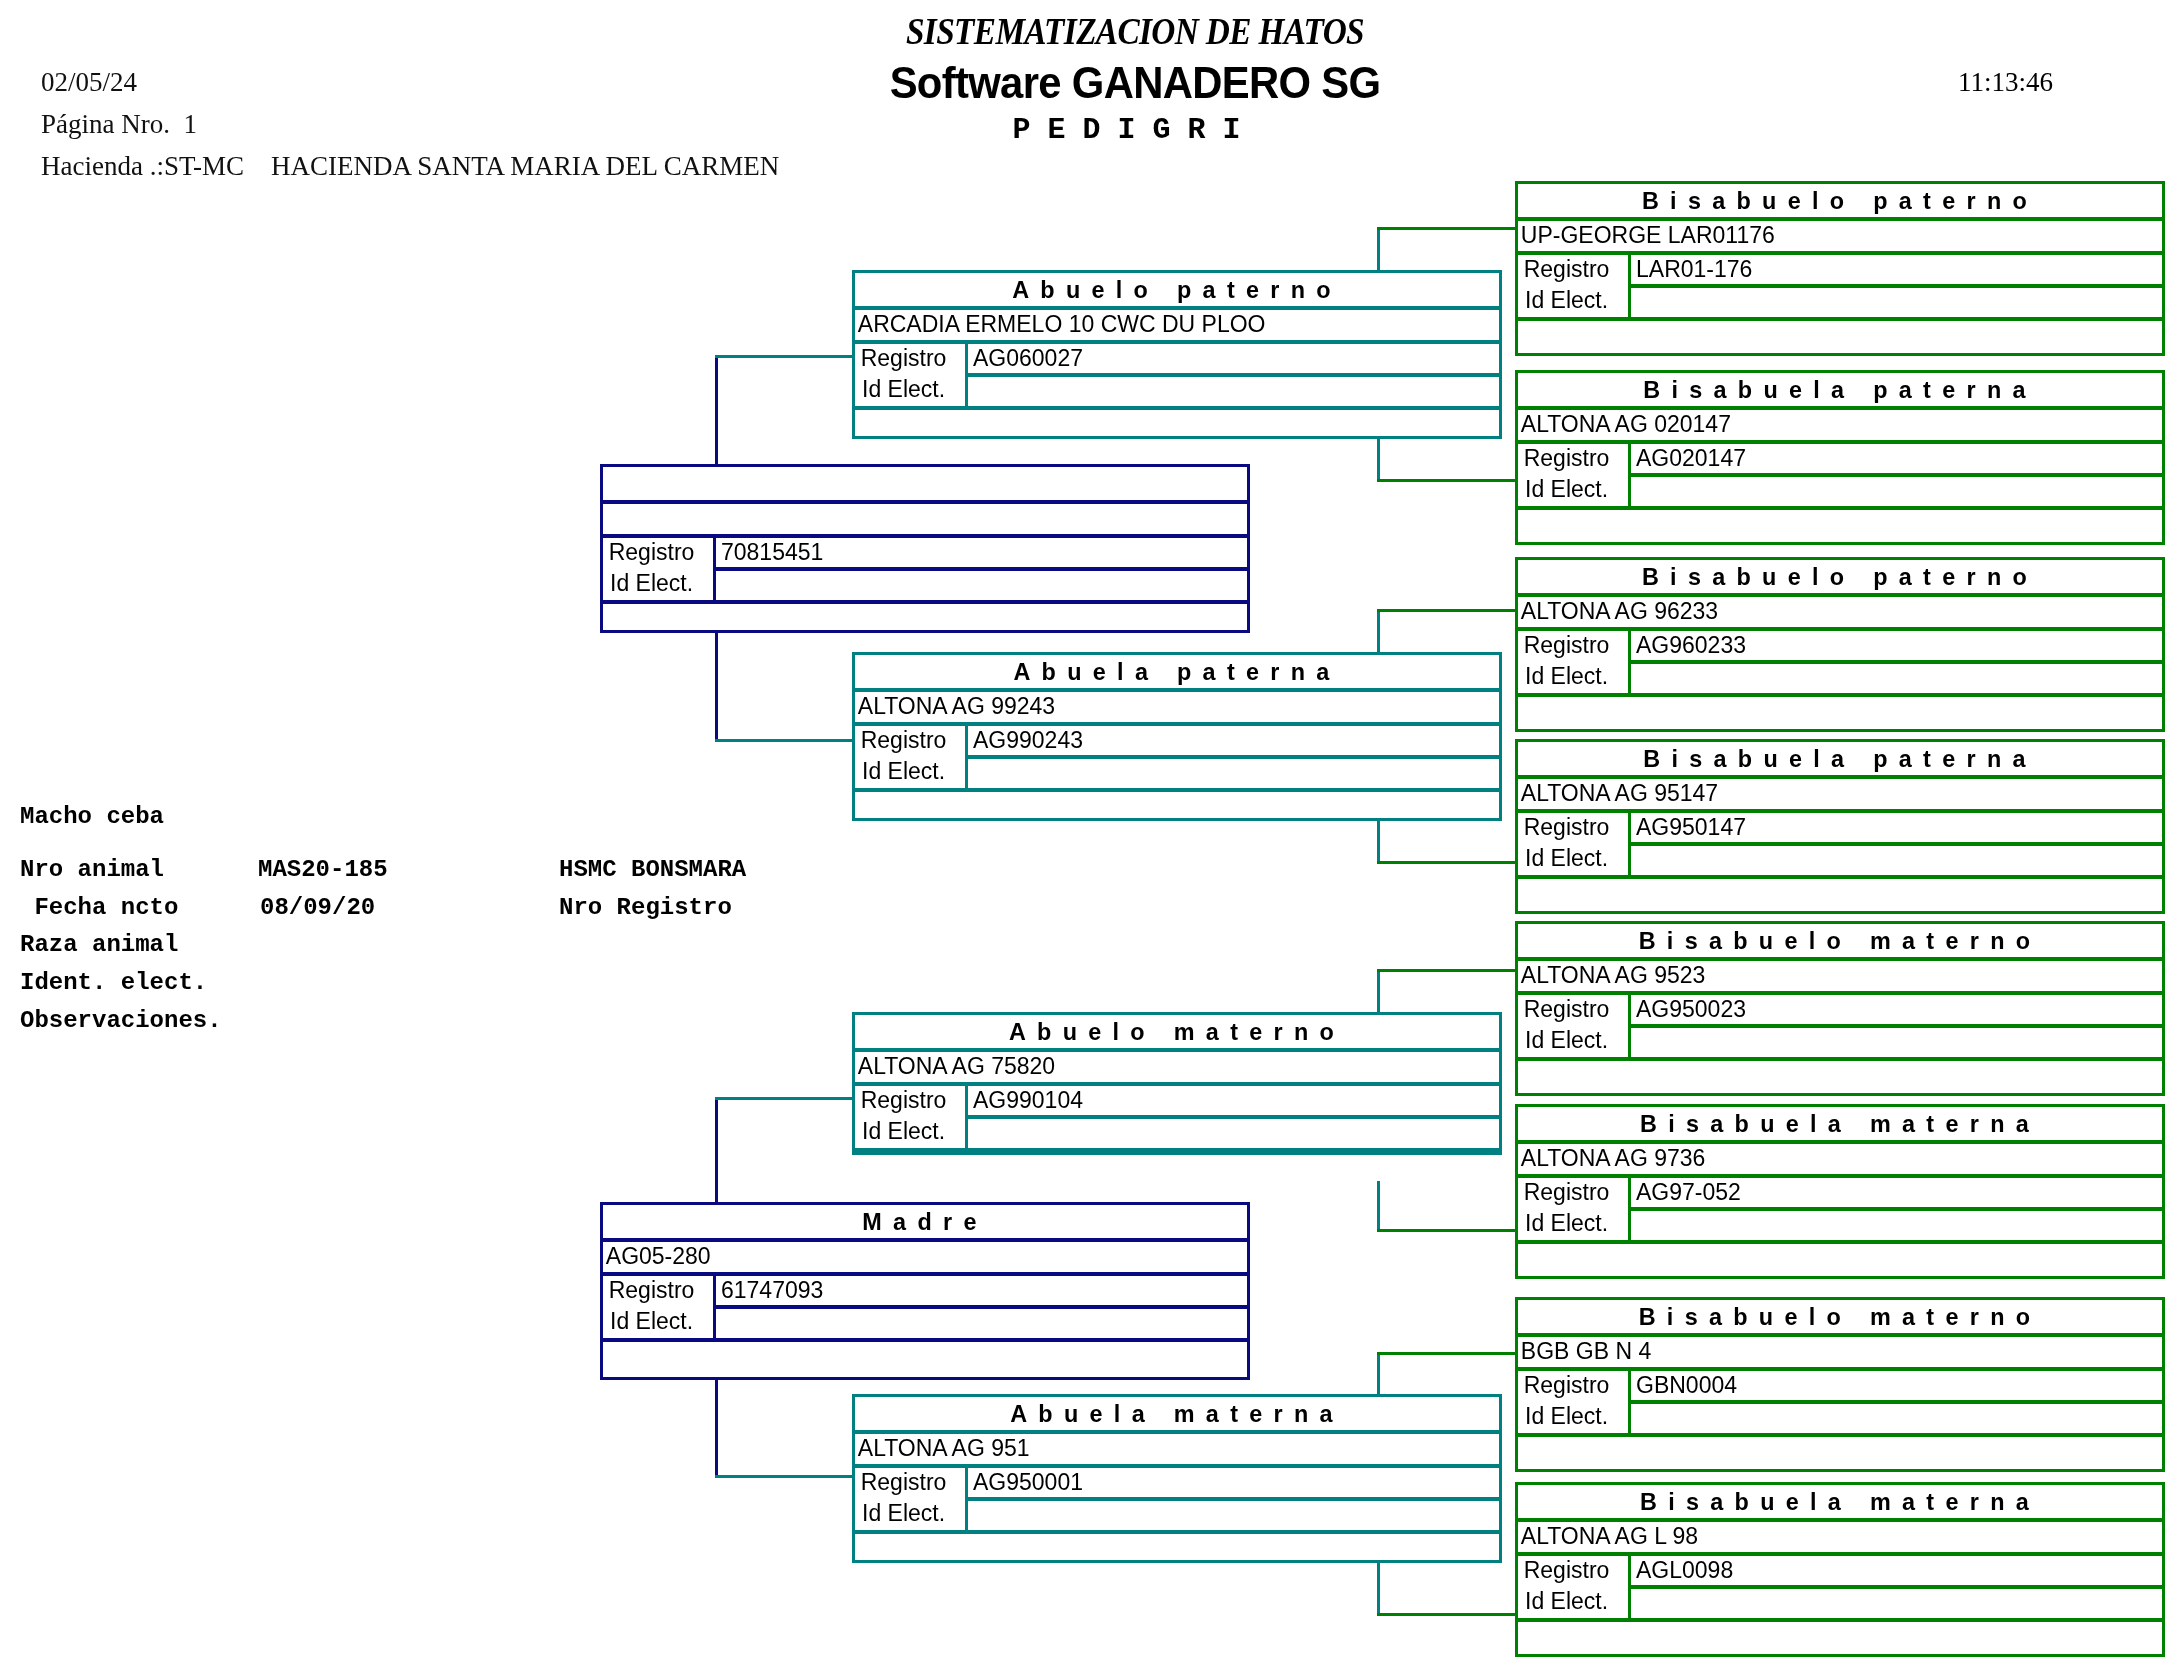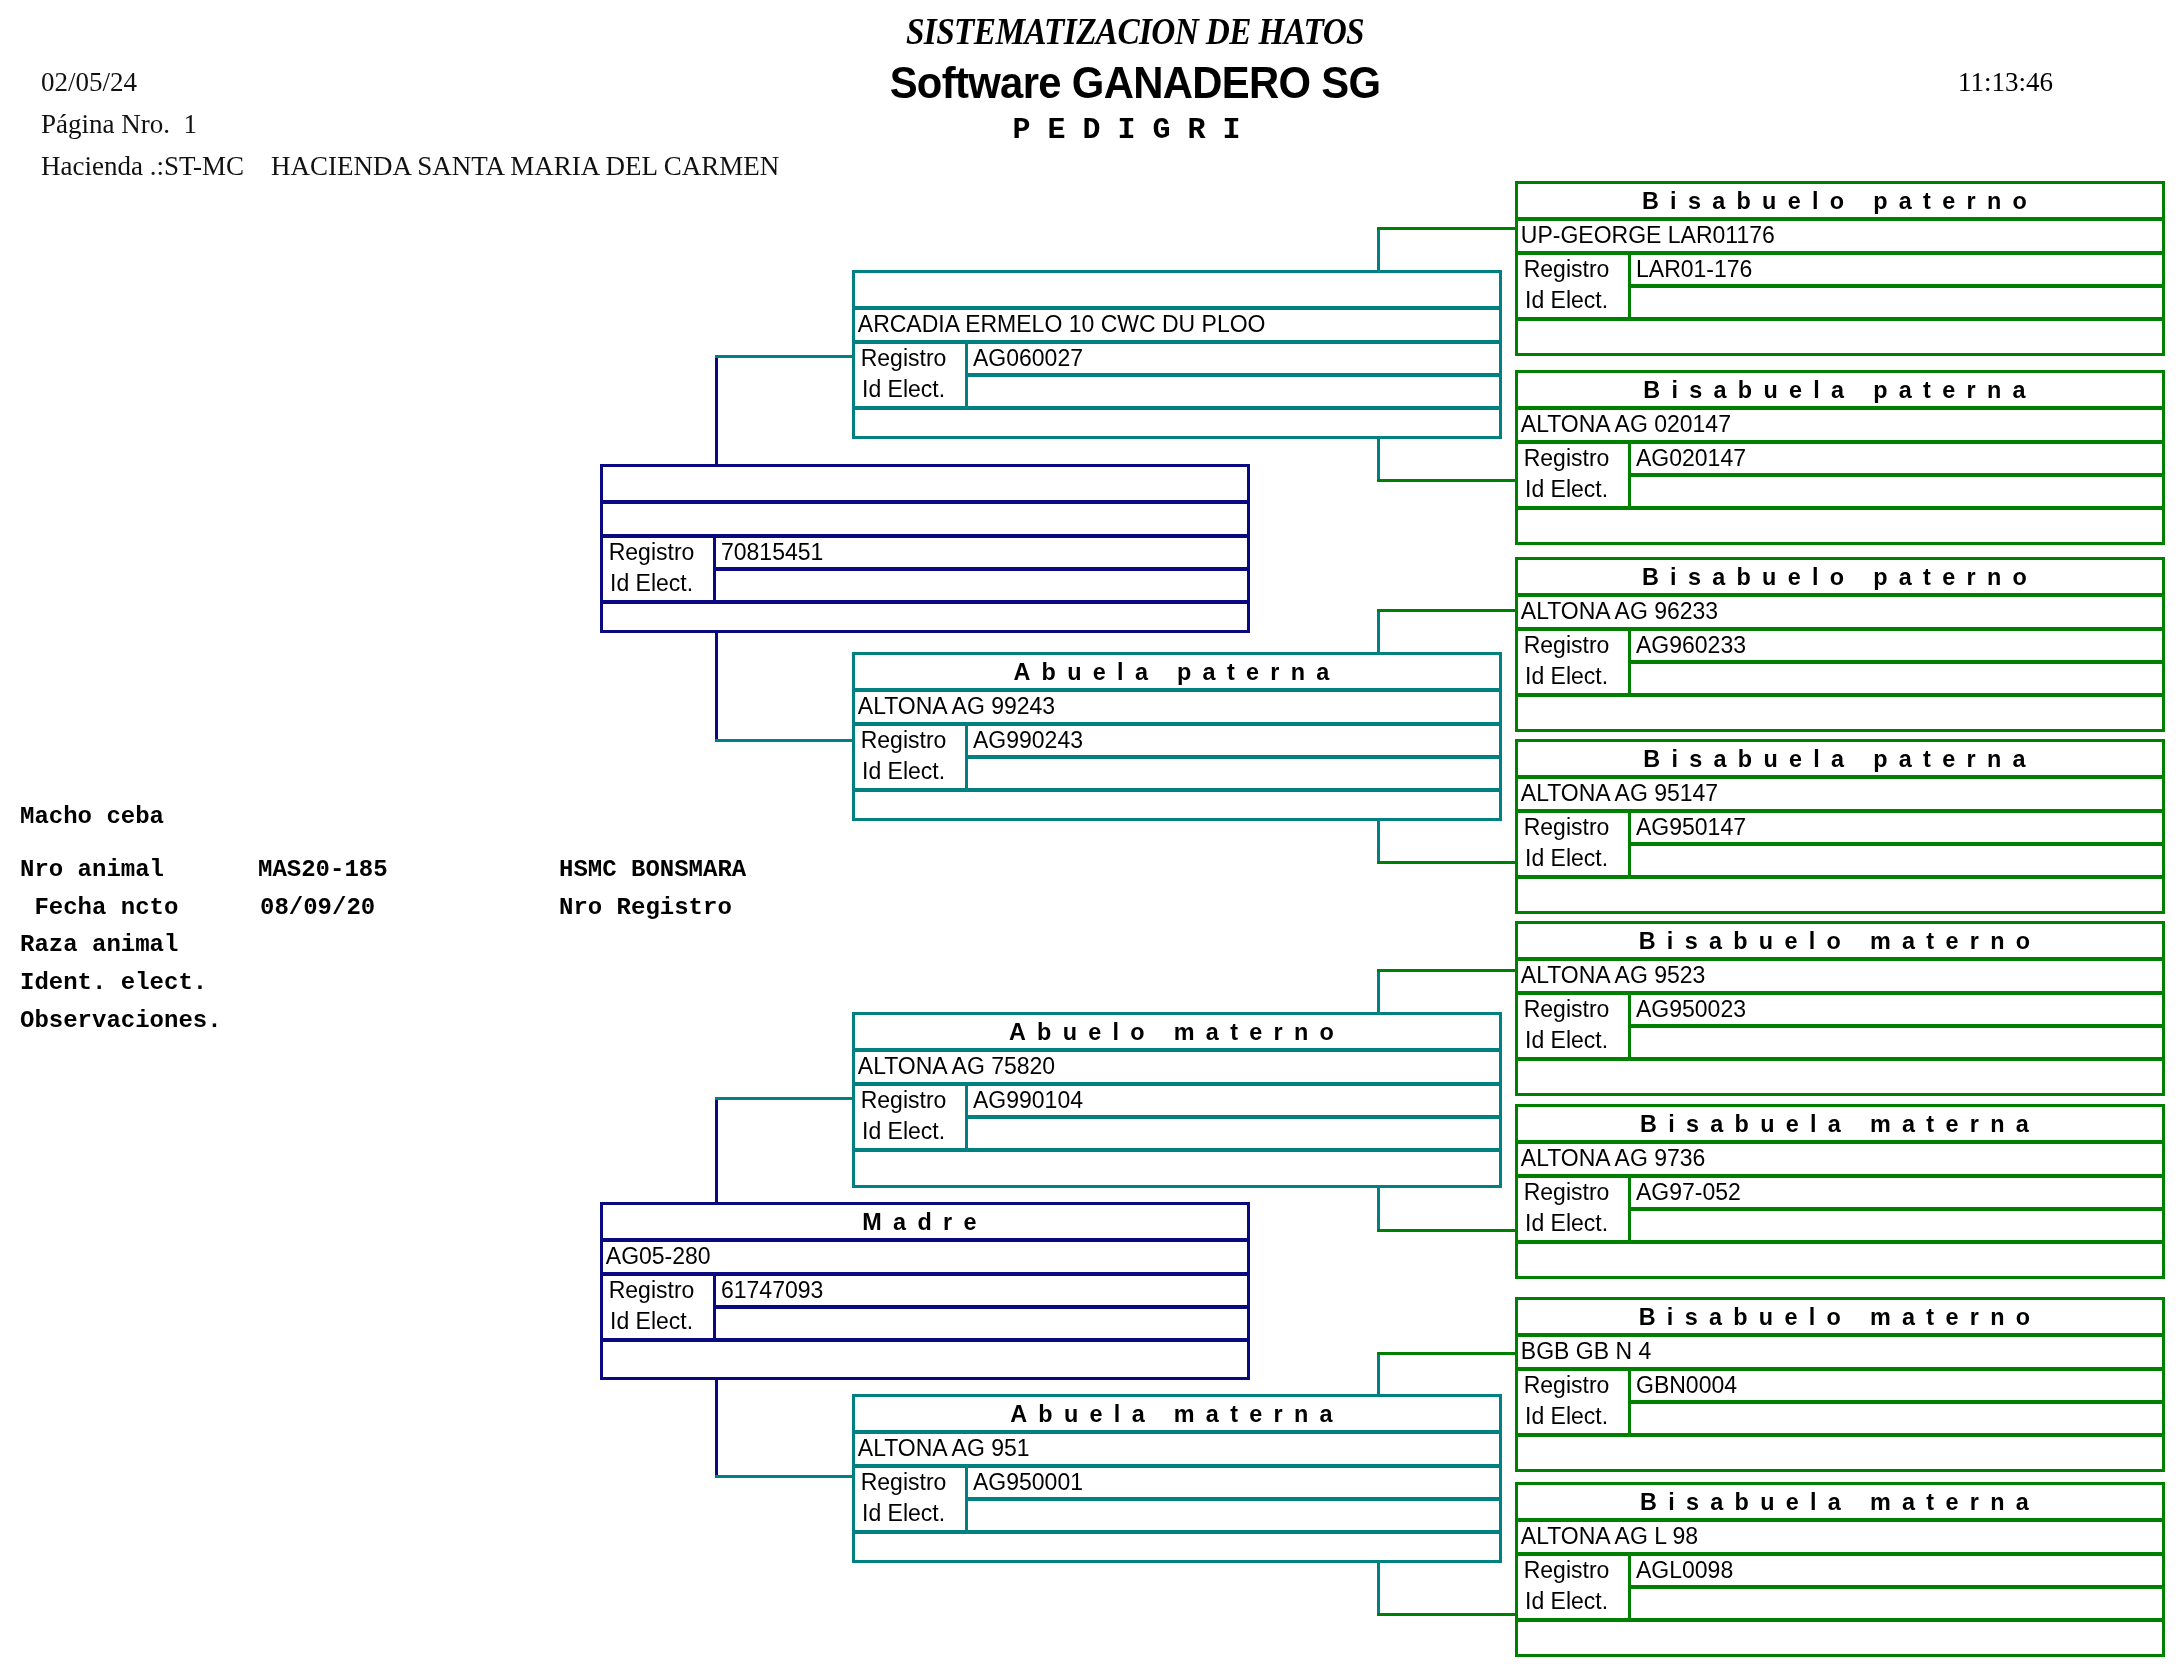--- a/index.html
+++ b/index.html
@@ -96,20 +96,21 @@
      <div class="line" style="top:67px"></div>
      <div class="txt" style="left:5.7px; top:70px">Registro</div>
      <div class="vline" style="left:110px; top:67px; height:70px"></div>
      <div class="txt" style="left:118px; top:70px">61747093</div>
      <div class="line" style="left:110px; top:100px"></div>
      <div class="txt" style="left:7px; top:101px">Id Elect.</div>
      <div class="txt" style="left:118px; top:101px"></div>
      <div class="line" style="top:133px"></div>
     </div>
     <div class="box c-teal" style="left: 852px; top: 270px; width: 650px; height: 169px;">
+      <div class="ttl">Abuelo paterno</div>
      <div class="line" style="top:33px"></div>
      <div class="txt" style="left:2.8px; top:36px">ARCADIA ERMELO 10 CWC DU PLOO</div>
      <div class="line" style="top:67px"></div>
      <div class="txt" style="left:5.7px; top:70px">Registro</div>
      <div class="vline" style="left:110px; top:67px; height:70px"></div>
      <div class="txt" style="left:118px; top:70px">AG060027</div>
      <div class="line" style="left:110px; top:100px"></div>
      <div class="txt" style="left:7px; top:101px">Id Elect.</div>
      <div class="txt" style="left:118px; top:101px"></div>
      <div class="line" style="top:133px"></div>
@@ -120,21 +121,21 @@
      <div class="txt" style="left:2.8px; top:36px">ALTONA AG 99243</div>
      <div class="line" style="top:67px"></div>
      <div class="txt" style="left:5.7px; top:70px">Registro</div>
      <div class="vline" style="left:110px; top:67px; height:70px"></div>
      <div class="txt" style="left:118px; top:70px">AG990243</div>
      <div class="line" style="left:110px; top:100px"></div>
      <div class="txt" style="left:7px; top:101px">Id Elect.</div>
      <div class="txt" style="left:118px; top:101px"></div>
      <div class="line" style="top:133px"></div>
     </div>
-    <div class="box c-teal" style="left: 852px; top: 1012px; width: 650px; height: 176px;">
+    <div class="box c-teal" style="left: 852px; top: 1012px; width: 650px; height: 143px;">
       <div class="ttl">Abuelo materno</div>
      <div class="line" style="top:33px"></div>
      <div class="txt" style="left:2.8px; top:36px">ALTONA AG 75820</div>
      <div class="line" style="top:67px"></div>
      <div class="txt" style="left:5.7px; top:70px">Registro</div>
      <div class="vline" style="left:110px; top:67px; height:70px"></div>
      <div class="txt" style="left:118px; top:70px">AG990104</div>
      <div class="line" style="left:110px; top:100px"></div>
      <div class="txt" style="left:7px; top:101px">Id Elect.</div>
      <div class="txt" style="left:118px; top:101px"></div>

